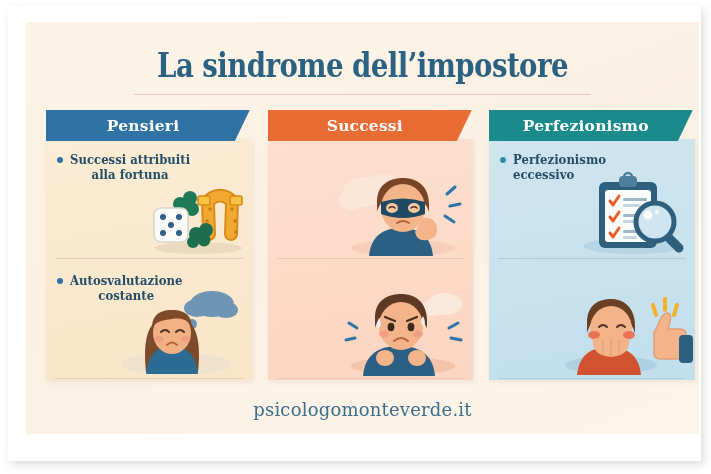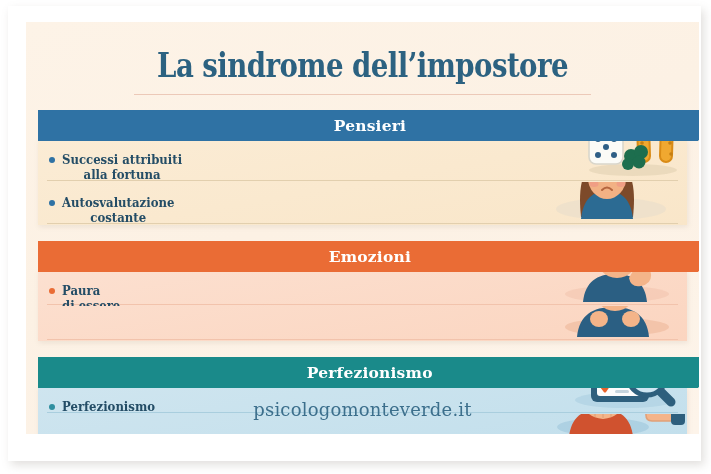--- a/index.html
+++ b/index.html
@@ -52,25 +52,24 @@
   .title-rule {
     position: absolute;
     left: 108px; top: 72px;
     width: 457px; height: 1px;
     background: #ecc9b8;
   }
 
   
   .columns {
     position: absolute;
-    left: 12px; top: 88px;
+    left: 20px; top: 88px;
     width: 649px; height: 270px;
     display: flex;
     gap: 16px;
-    flex-direction: column;
   }
   .column {
     position: relative;
     flex: 1 1 0;
     display: flex;
     flex-direction: column;
   }
 
   .tab {
     position: relative;
@@ -281,31 +280,25 @@
                 </svg>
               </div>
               <div class="sep"></div>
             </div>
 
           </div>
         </div>
 
         <div class="column c2">
           <div class="tab">
-            <span>Emozioni</span>
+            <span>Successi</span>
           </div>
           <div class="card">
 
             <div class="row">
-              <div class="bullet-line">
-                <span class="dot"></span>
-                <span class="btext">Paura
-di essere
-scoperti</span>
-              </div>
               <div class="art" style="right:4px;bottom:4px;">
                 <svg width="132" height="90" viewBox="0 0 132 90">
                   <ellipse cx="66" cy="82" rx="52" ry="8" fill="#f3c8b2" opacity=".7"></ellipse>
 
                   <g fill="#fbe6d8">
                     <ellipse cx="28" cy="26" rx="22" ry="15"></ellipse>
                     <ellipse cx="46" cy="20" rx="16" ry="12"></ellipse>
                     <ellipse cx="15" cy="34" rx="13" ry="10"></ellipse>
                   </g>
 

